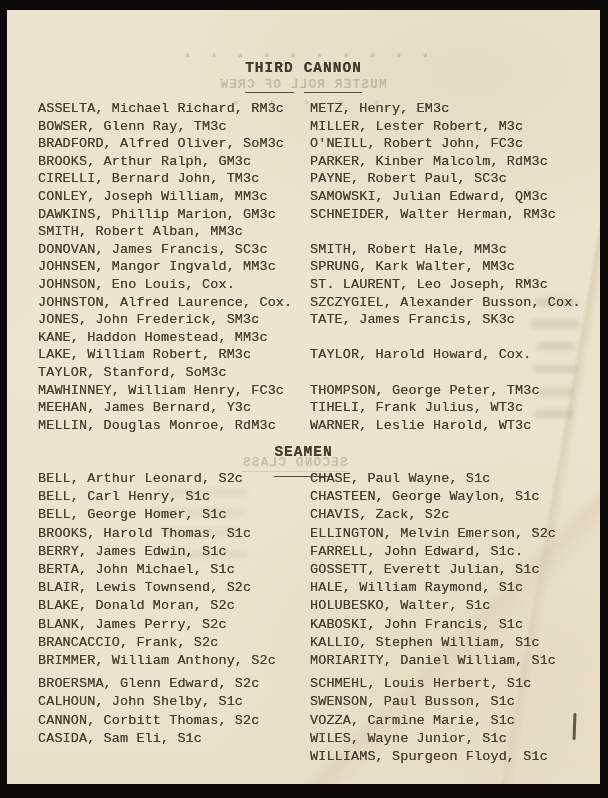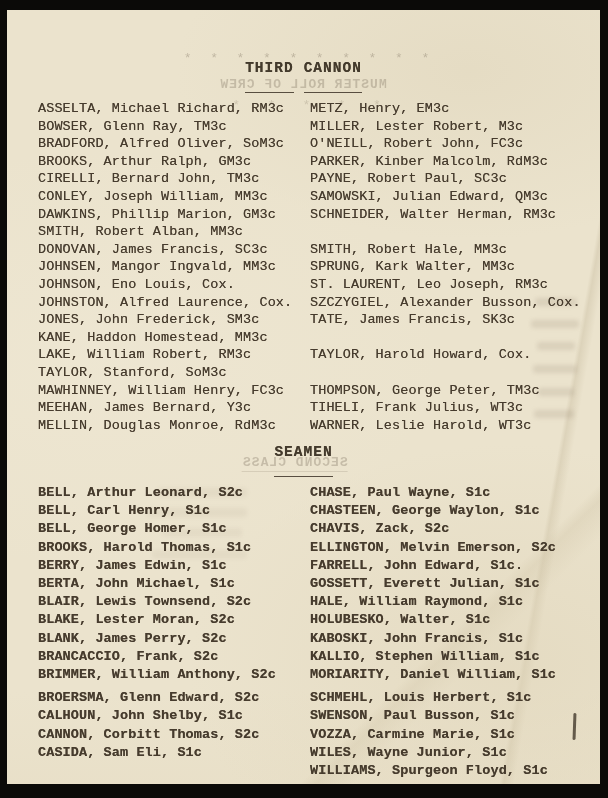--- a/index.html
+++ b/index.html
@@ -22,21 +22,21 @@
   .heading{
     position:absolute;left:0;width:100%;text-align:center;
     color:#433a2c;font-size:14.5px;font-weight:bold;letter-spacing:1px;
     text-shadow:0 0 .6px rgba(67,58,44,.8);
   }
   #heading-third{top:50px;}
   #heading-seamen{top:434px;text-decoration:underline;}
   .tw{border-bottom:1.6px solid rgba(62,52,40,.85);padding-bottom:16px;margin:0 5px;display:inline-block;}
   .rows{position:absolute;left:31px;right:8px;}
   #rows-third{top:90px;}
-  #rows-seamen{top:474px;font-weight:bold;}
+  #rows-seamen{top:460px;}
   .row{display:grid;grid-template-columns:272px 1fr;}
   .cell{
     white-space:pre;font-size:13.5px;line-height:17.6px;
     color:#463b2d;text-shadow:0 0 .55px rgba(70,59,45,.75);
     letter-spacing:.1px;
   }
   #rows-seamen .cell{line-height:18.2px;}
   #rows-seamen .row:nth-child(12){margin-top:5px;}
   .ghost{
     position:absolute;color:#7e7260;opacity:.34;filter:blur(.6px);
@@ -175,21 +175,21 @@
       </div>
       <div class="row">
         <span class="cell">BERTA, John Michael, S1c</span>
         <span class="cell">GOSSETT, Everett Julian, S1c</span>
       </div>
       <div class="row">
         <span class="cell">BLAIR, Lewis Townsend, S2c</span>
         <span class="cell">HALE, William Raymond, S1c</span>
       </div>
       <div class="row">
-        <span class="cell">BLAKE, Lester Moran, S2c</span>
+        <span class="cell">BLAKE, Donald Moran, S2c</span>
         <span class="cell">HOLUBESKO, Walter, S1c</span>
       </div>
       <div class="row">
         <span class="cell">BLANK, James Perry, S2c</span>
         <span class="cell">KABOSKI, John Francis, S1c</span>
       </div>
       <div class="row">
         <span class="cell">BRANCACCIO, Frank, S2c</span>
         <span class="cell">KALLIO, Stephen William, S1c</span>
       </div>

